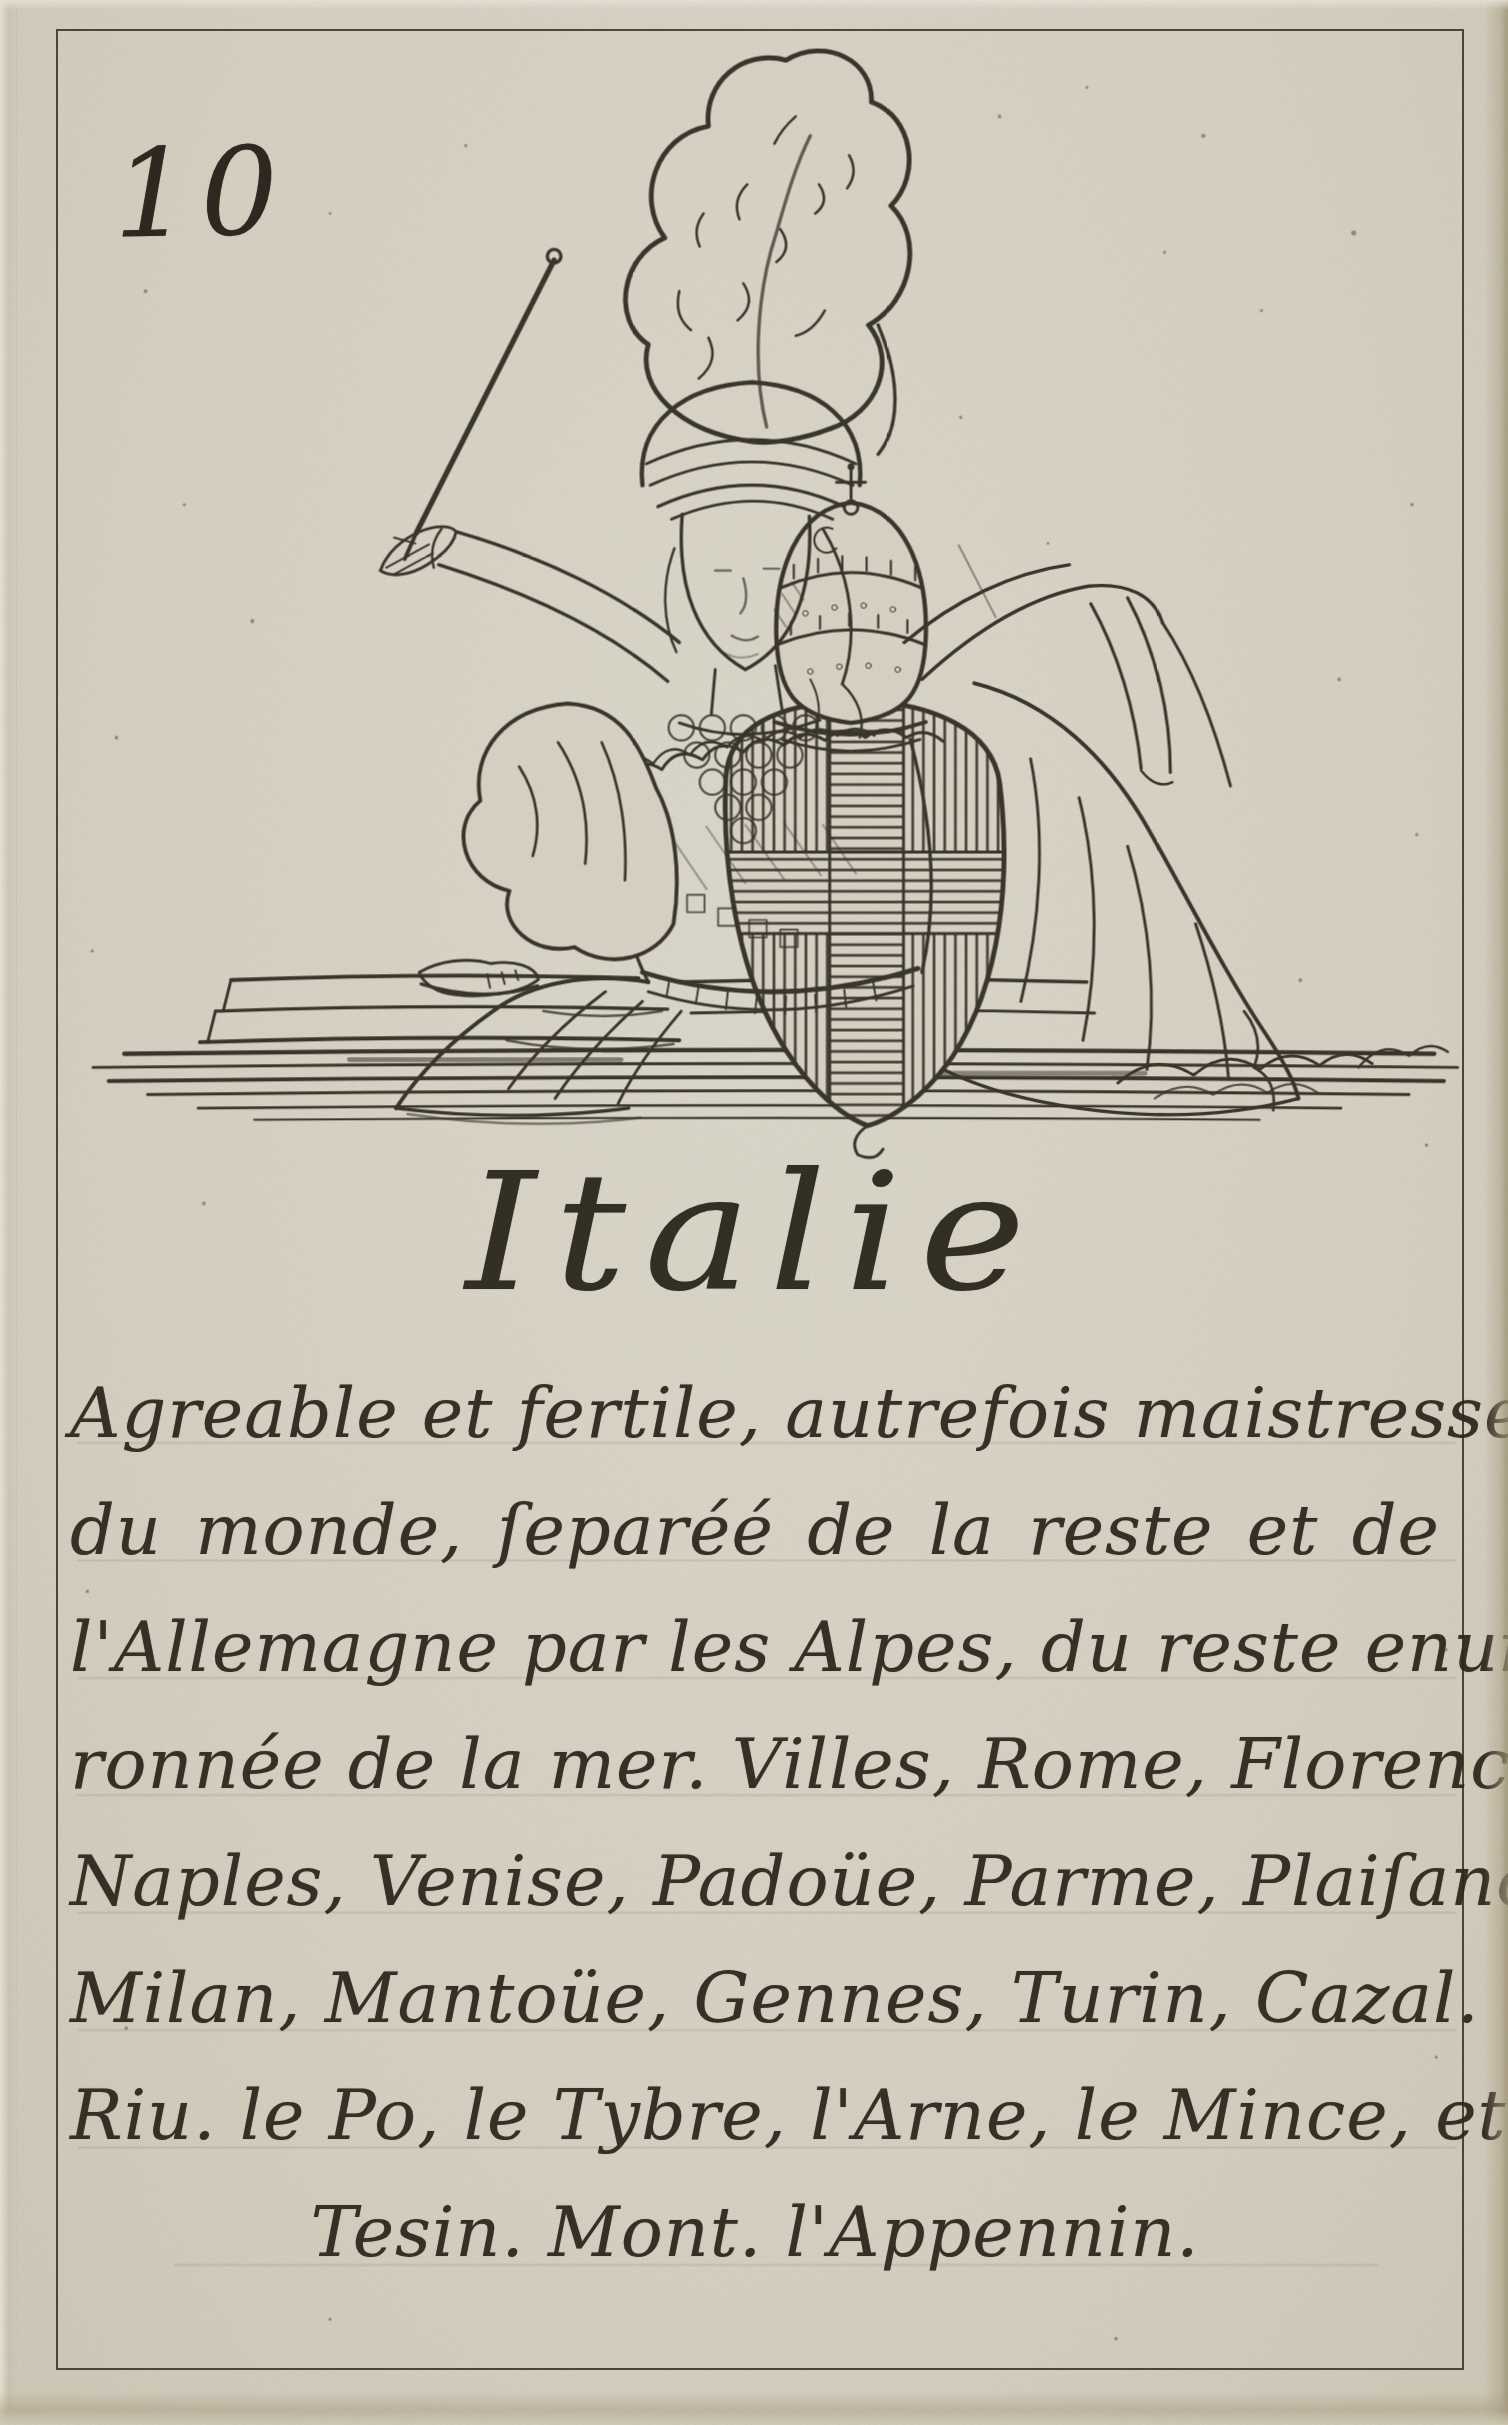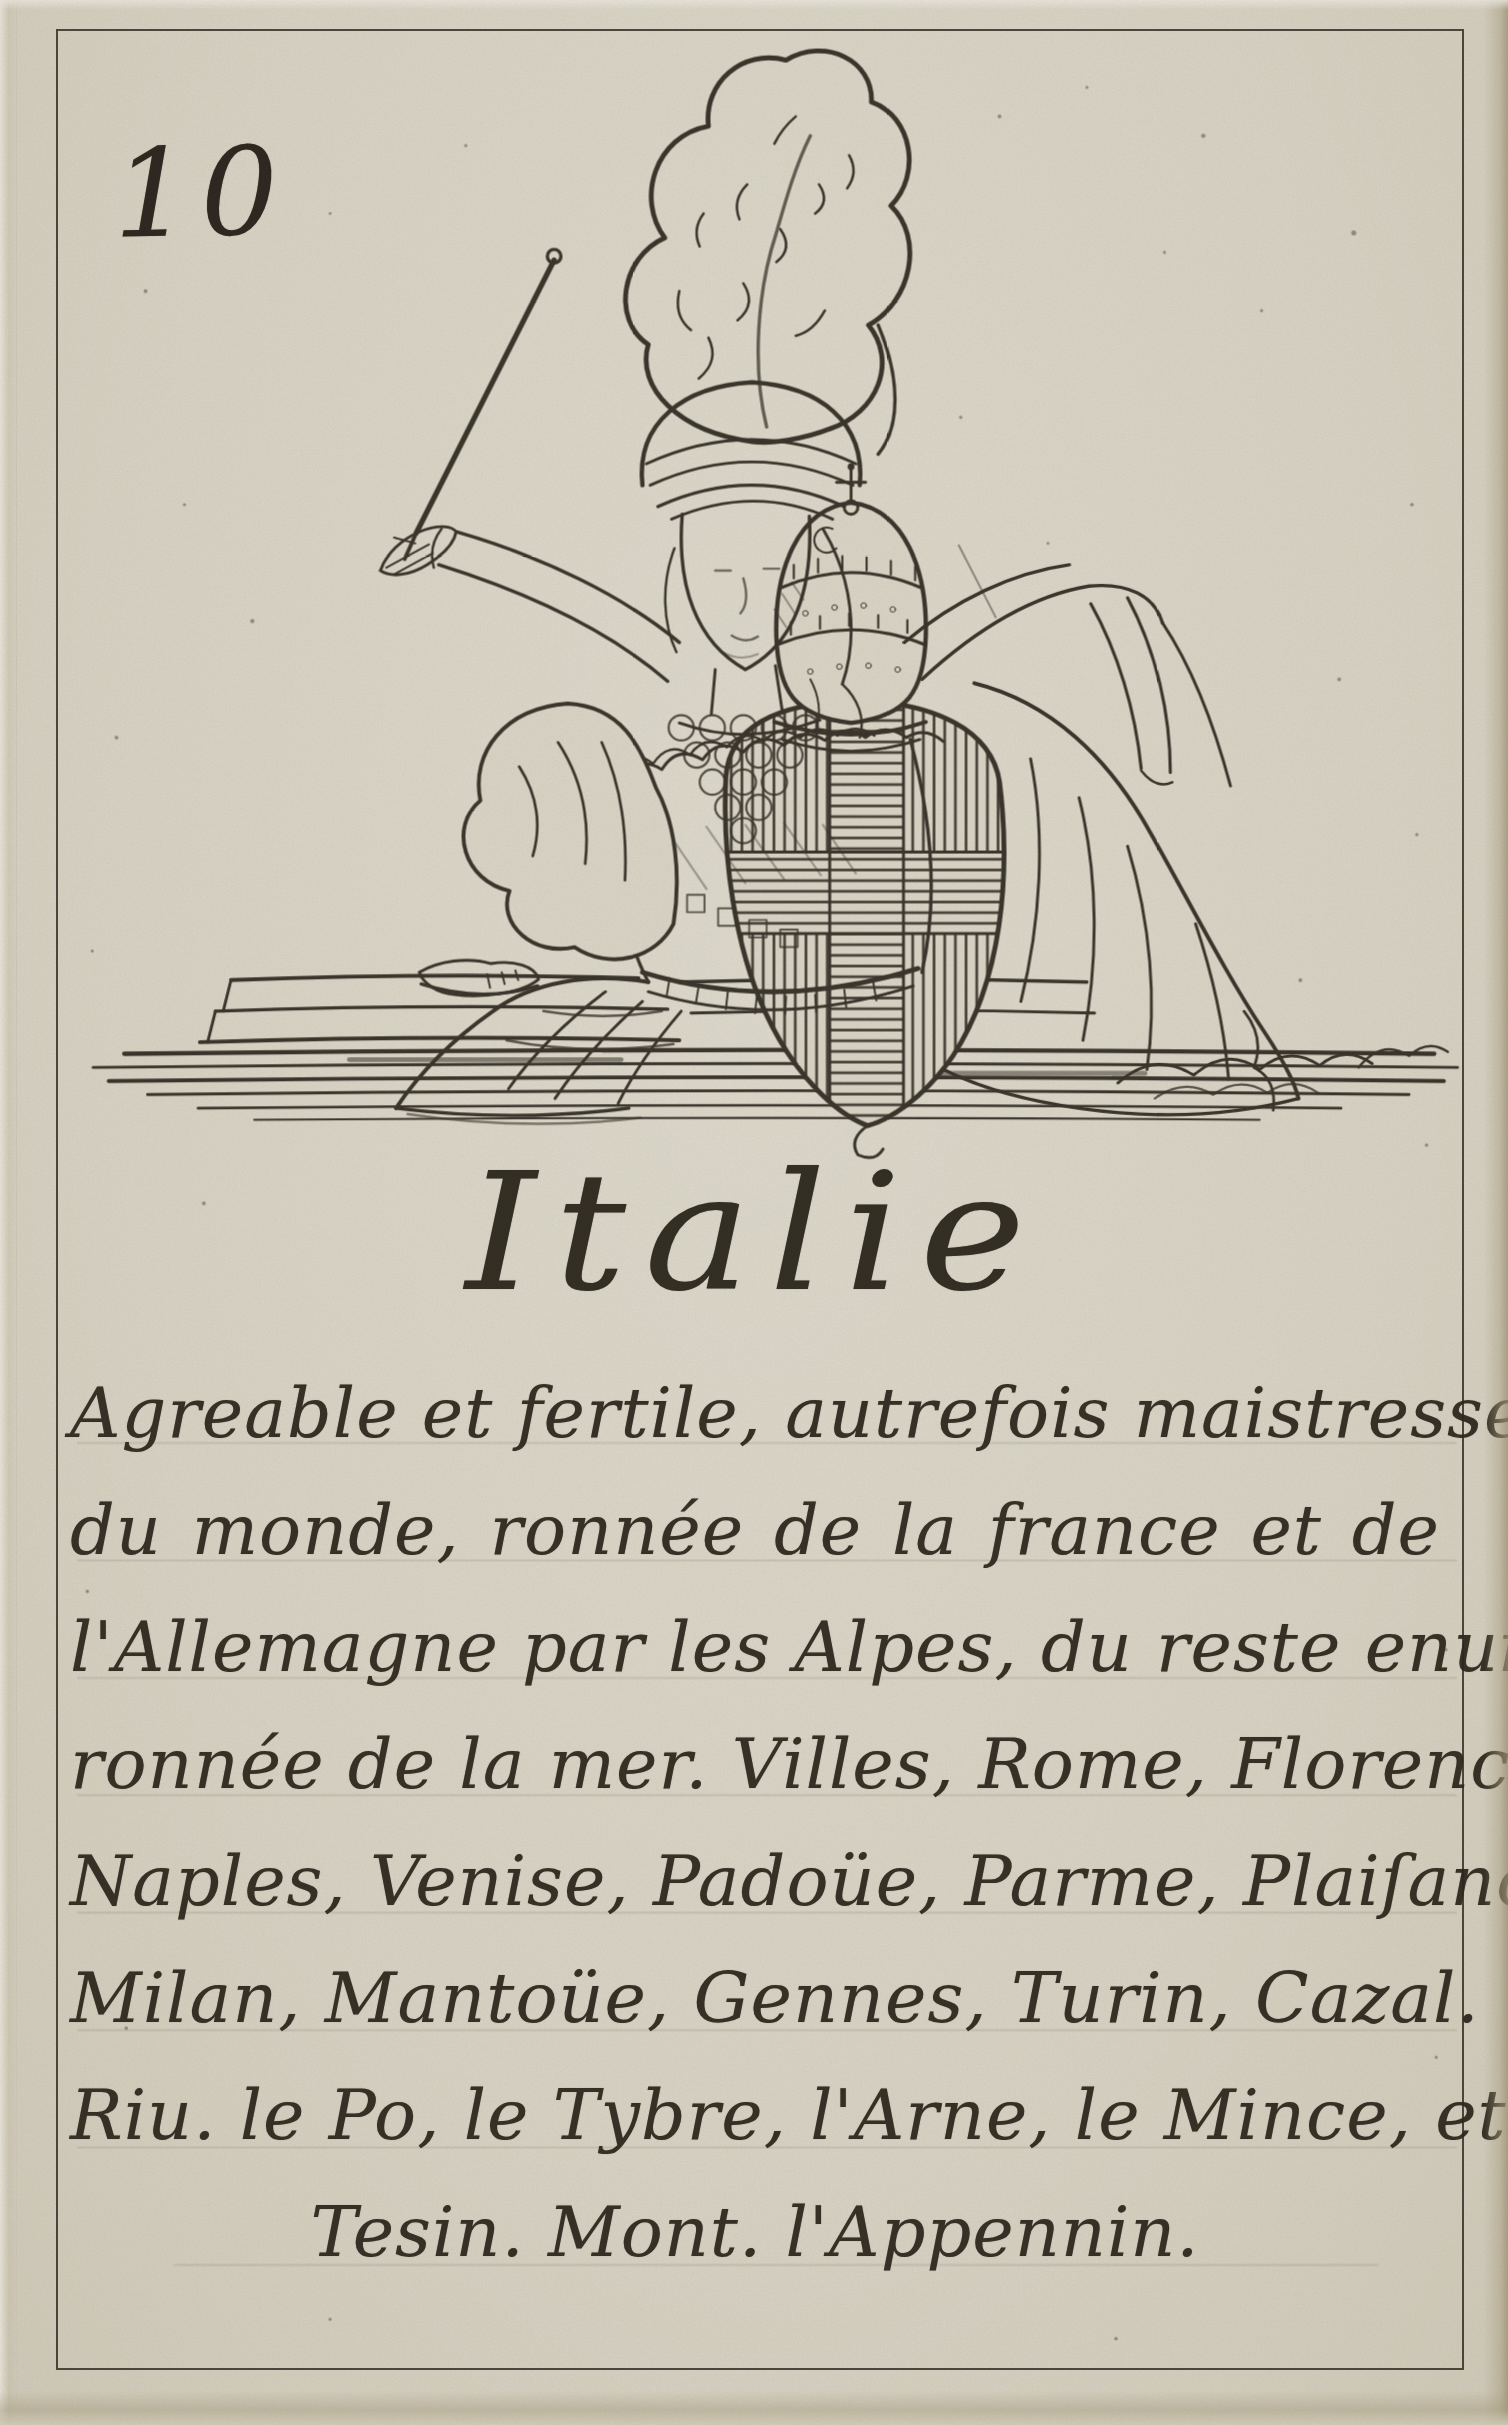--- a/index.html
+++ b/index.html
@@ -299,21 +299,21 @@
   </svg>
 
   <div class="frame"></div>
 
   <div class="card-number">10</div>
 
   <div class="card-title">Italie</div>
 
   <div class="card-desc">
     <div class="line">Agreable et fertile, autrefois maistresse</div>
-    <div class="line">du monde, ronnée de la france et de</div>
+    <div class="line">du monde, ſeparéé de la reste et de</div>
     <div class="line">l'Allemagne par les Alpes, du reste enui=</div>
     <div class="line">ronnée de la mer. Villes, Rome, Florence,</div>
     <div class="line">Naples, Venise, Padoüe, Parme, Plaiſance,</div>
     <div class="line">Milan, Mantoüe, Gennes, Turin, Cazal.</div>
     <div class="line">Riu. le Po, le Tybre, l'Arne, le Mince, et le</div>
     <div class="line center">Tesin. Mont. l'Appennin.</div>
   </div>
 
   <div class="edge-left"></div>
   <div class="edge-right"></div>

